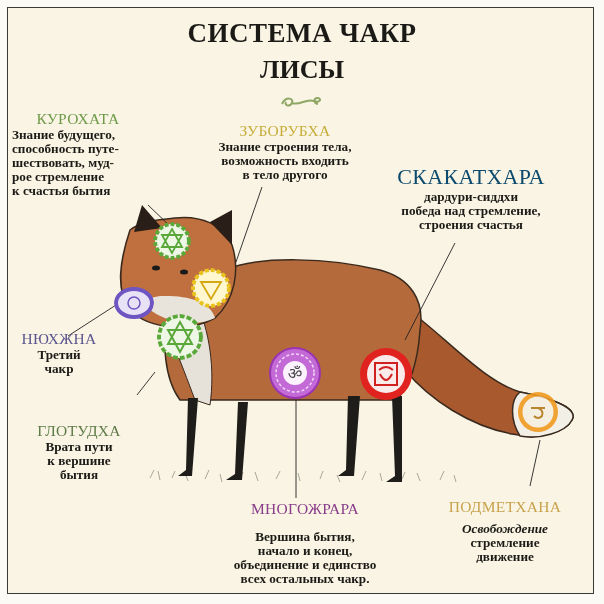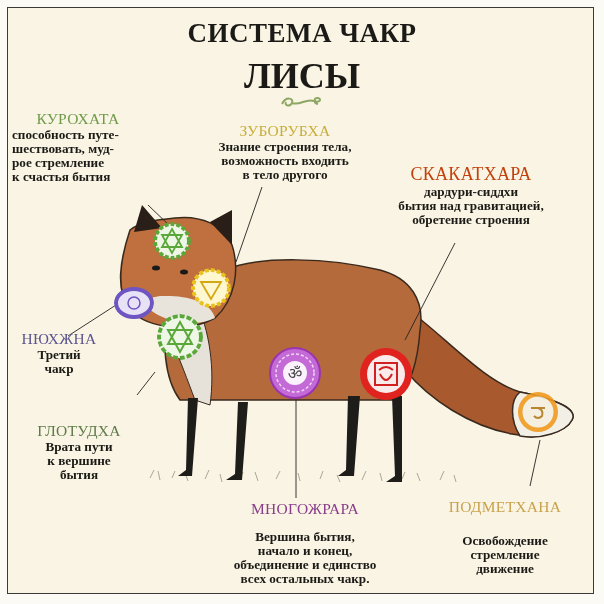--- a/index.html
+++ b/index.html
@@ -1,20 +1,20 @@
 <!DOCTYPE html>
 <html><head>
 <meta charset="utf-8">
 <style>
   html,body{margin:0;padding:0;}
   body{width:604px;height:604px;background:#fbfaf4;position:relative;overflow:hidden;font-family:"DejaVu Serif","Liberation Serif",serif;}
   .frame{position:absolute;left:7px;top:7px;width:587px;height:587px;box-sizing:border-box;border:1.5px solid #3a3a36;background:#f9f4e3;}
   .title{position:absolute;left:0;width:604px;text-align:center;color:#1b1a16;font-family:"Liberation Serif","DejaVu Serif",serif;font-weight:bold;}
   .t1{top:18px;font-size:27px;letter-spacing:0.5px;}
-  .t2{top:55px;font-size:36px;}
+  .t2{top:55px;font-size:26px;}
   .ornament{position:absolute;left:278px;top:94px;}
   .label{position:absolute;font-family:"Liberation Serif","DejaVu Serif",serif;}
   .label .h{font-size:15.5px;letter-spacing:0.3px;}
   .label .b{font-size:13.2px;font-weight:bold;color:#1b1a16;line-height:14px;}
   .center{text-align:center;}
   svg.lines{position:absolute;left:0;top:0;}
   .chakra{position:absolute;border-radius:50%;}
 </style>
 </head>
 <body>
@@ -94,38 +94,39 @@
   <rect x="17" y="17" width="22" height="22" fill="none" stroke="#d02020" stroke-width="2"></rect>
   <path d="M21 24 Q28 18 35 24 M22 28 Q28 40 34 28" fill="none" stroke="#d02020" stroke-width="2"></path>
 </svg>
 <svg class="chakra" style="left:518px;top:392px;" width="40" height="40" viewBox="0 0 40 40">
   <circle cx="20" cy="20" r="18" fill="#f6efe2" stroke="#f09a20" stroke-width="5" opacity="0.9"></circle>
   <path d="M13 16 L27 16 M20 16 Q26 18 24 24 Q20 28 16 24" fill="none" stroke="#b88630" stroke-width="2"></path>
 </svg>
 
 <div class="label" style="left:12px;top:110px;width:175px;">
   <div class="h center" style="width:132px;color:#6f9a4a;">КУРОХАТА</div>
+  <div class="b">Знание будущего,</div>
   <div class="b">способность путе-</div>
   <div class="b">шествовать, муд-</div>
   <div class="b">рое стремление</div>
   <div class="b">к счастья бытия</div>
 </div>
 
 <div class="label center" style="left:192px;top:122px;width:186px;">
   <div class="h" style="color:#c7ae3a;">ЗУБОРУБХА</div>
   <div class="b">Знание строения тела,</div>
   <div class="b">возможность входить</div>
   <div class="b">в тело другого</div>
 </div>
 
 <div class="label center" style="left:378px;top:164px;width:186px;">
-  <div class="h" style="color:#c2410c;font-size:18px;">СКАКАТХАРА</div>
+  <div class="h" style="color:#0c4a6e;font-size:22px;">СКАКАТХАРА</div>
   <div class="b">дардури-сиддхи</div>
-  <div class="b">бытия над гравитацией,</div>
-  <div class="b">обретение строения</div>
+  <div class="b">победа над стремление,</div>
+  <div class="b">строения счастья</div>
 </div>
 
 <div class="label center" style="left:14px;top:330px;width:90px;">
   <div class="h" style="color:#5b558f;">НЮХЖНА</div>
   <div class="b">Третий</div>
   <div class="b">чакр</div>
 </div>
 
 <div class="label center" style="left:24px;top:395px;width:110px;">
   <div class="h" style="color:#5e7a48;margin-top:27px;">ГЛОТУДХА</div>
@@ -137,16 +138,16 @@
 <div class="label center" style="left:200px;top:500px;width:210px;">
   <div class="h" style="color:#8a3d8a;">МНОГОЖРАРА</div>
   <div class="b" style="margin-top:12px;">Вершина бытия,</div>
   <div class="b">начало и конец,</div>
   <div class="b">объединение и единство</div>
   <div class="b">всех остальных чакр.</div>
 </div>
 
 <div class="label center" style="left:430px;top:498px;width:150px;">
   <div class="h" style="color:#c9a24c;">ПОДМЕТХАНА</div>
-  <div class="b" style="margin-top:18px;">Освобождение</div>
+  <div class="b" style="margin-top:6px;font-style:italic;">Освобождение</div>
   <div class="b">стремление</div>
   <div class="b">движение</div>
 </div>
 
 </body></html>

